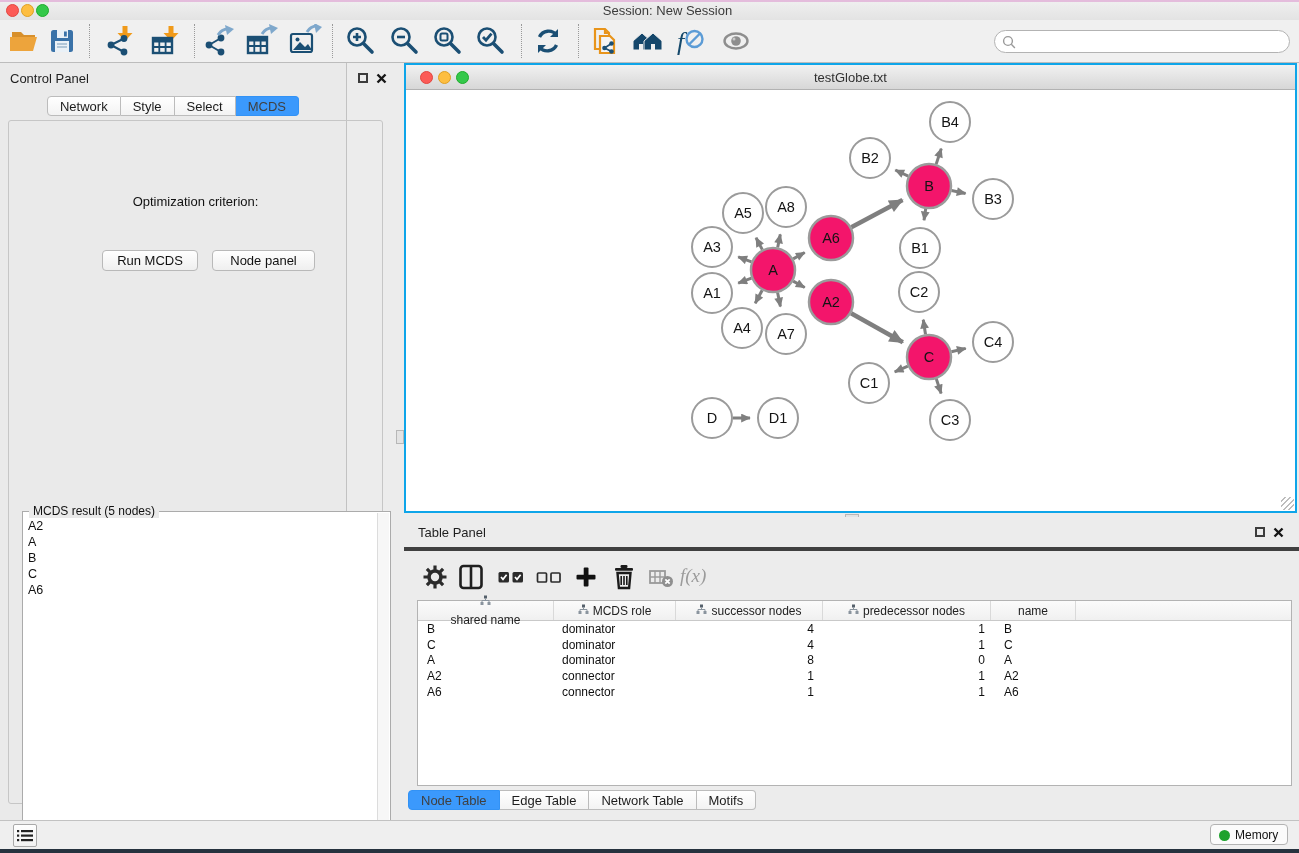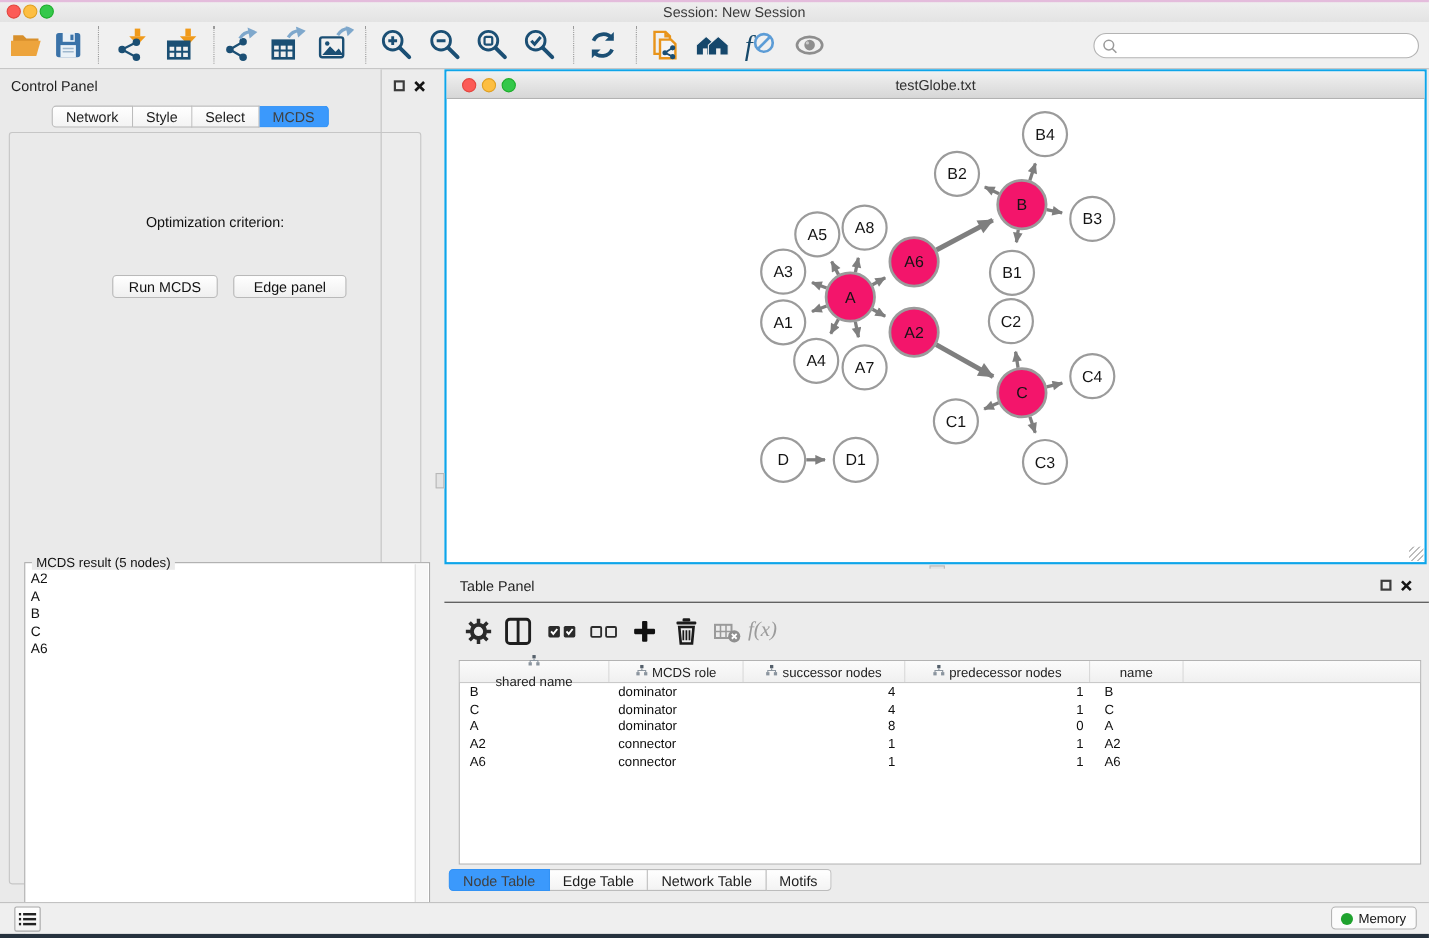--- a/index.html
+++ b/index.html
@@ -68,21 +68,21 @@
   #graph { position:absolute; left:0; top:25px; }
   .corner-grip { position:absolute; right:1px; bottom:1px; width:13px; height:13px;
     background:repeating-linear-gradient(135deg, transparent 0 2.5px, #BDBDBD 2.5px 3.8px); }
   .v-handle { position:absolute; left:396px; top:430px; width:8px; height:14px; background:#E3E3E3; border:1px solid #B7B7B7; }
   .h-handle { position:absolute; left:845px; top:514px; width:14px; height:8px; background:#E3E3E3; border:1px solid #B7B7B7; }
 
   
   .table-panel { position:absolute; left:404px; top:517px; width:895px; height:303px; background:#ECECEC; }
   .tp-title { position:absolute; left:14px; top:8px; font-size:13px; color:#1f1f1f; }
   .tp-float { right:34px; top:10px; } .tp-close { right:15px; top:10px; }
-  .tp-toolbar { position:absolute; left:0; top:30px; width:100%; height:45px; border-top:1px solid #404040; }
+  .tp-toolbar { position:absolute; left:0; top:30px; width:100%; height:45px; border-top:4px solid #404040; }
   .tp-icon { position:absolute; top:9px; width:34px; height:34px; }
   .fx-label { position:absolute; top:14px; left:276px; font-family:"Liberation Serif", serif; font-style:italic; font-size:19px; color:#9B9B9B; }
 
   .tbl { position:absolute; left:13px; top:83px; width:875px; height:186px; background:#fff; border:1px solid #B3B3B3; }
   .tbl-header { display:flex; height:20px; background:linear-gradient(#FBFBFB,#F0F0F0); border-bottom:1px solid #C9C9C9; }
   .th { display:flex; align-items:center; justify-content:center; gap:4px; font-size:12px; color:#222; border-right:1px solid #D9D9D9; height:100%; }
   .th-fill { flex:1; }
   .tr { display:flex; height:15.8px; align-items:center; font-size:12px; color:#0f0f0f; }
   .td { overflow:hidden; white-space:nowrap; }
   .td.l0 { padding-left:9px; }  .td.l1 { padding-left:8px; }
@@ -232,21 +232,21 @@
     </svg>
   <div class="tabs" id="control-tabs">
       <div class="tab">Network</div>
       <div class="tab">Style</div>
       <div class="tab">Select</div>
       <div class="tab active">MCDS</div>
     </div>
   <div class="cp-inner">
     <div class="opt-label">Optimization criterion:</div>
     <div class="btn btn-run">Run MCDS</div>
-    <div class="btn btn-close">Edge panel</div>
+    <div class="btn btn-close">Node panel</div>
     <div class="result-box">
       <span class="result-legend">MCDS result (5 nodes)</span>
       <div class="result-list" id="result-list">
           <div class="result-item">A2</div>
           <div class="result-item">A</div>
           <div class="result-item">B</div>
           <div class="result-item">C</div>
           <div class="result-item">A6</div>
         </div>
       <div class="result-scroll"></div>

